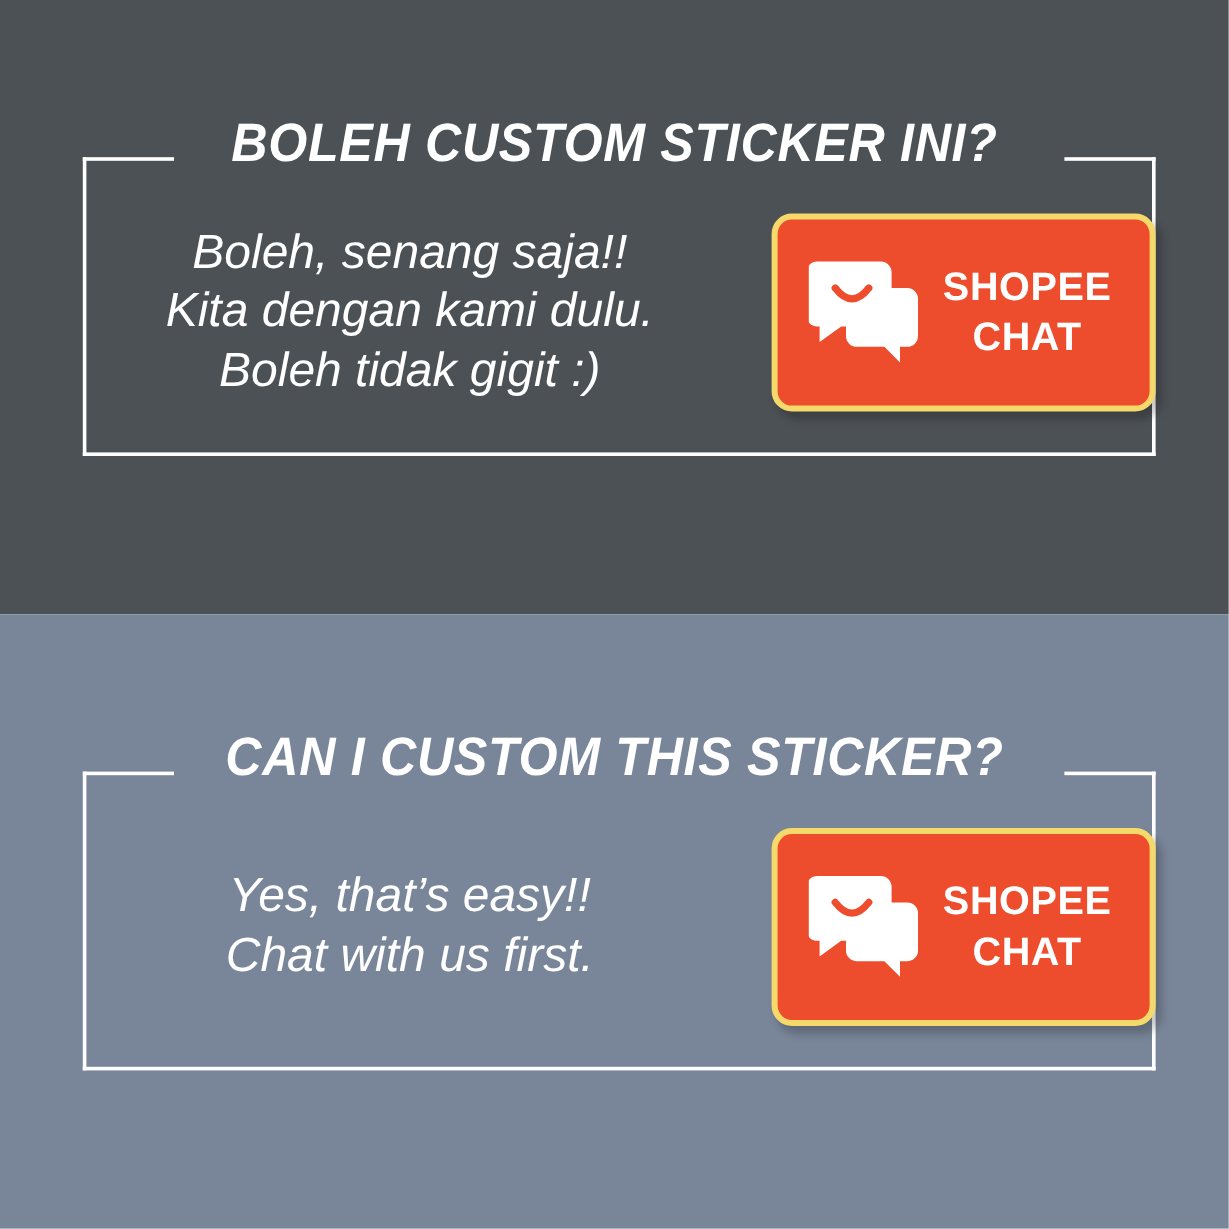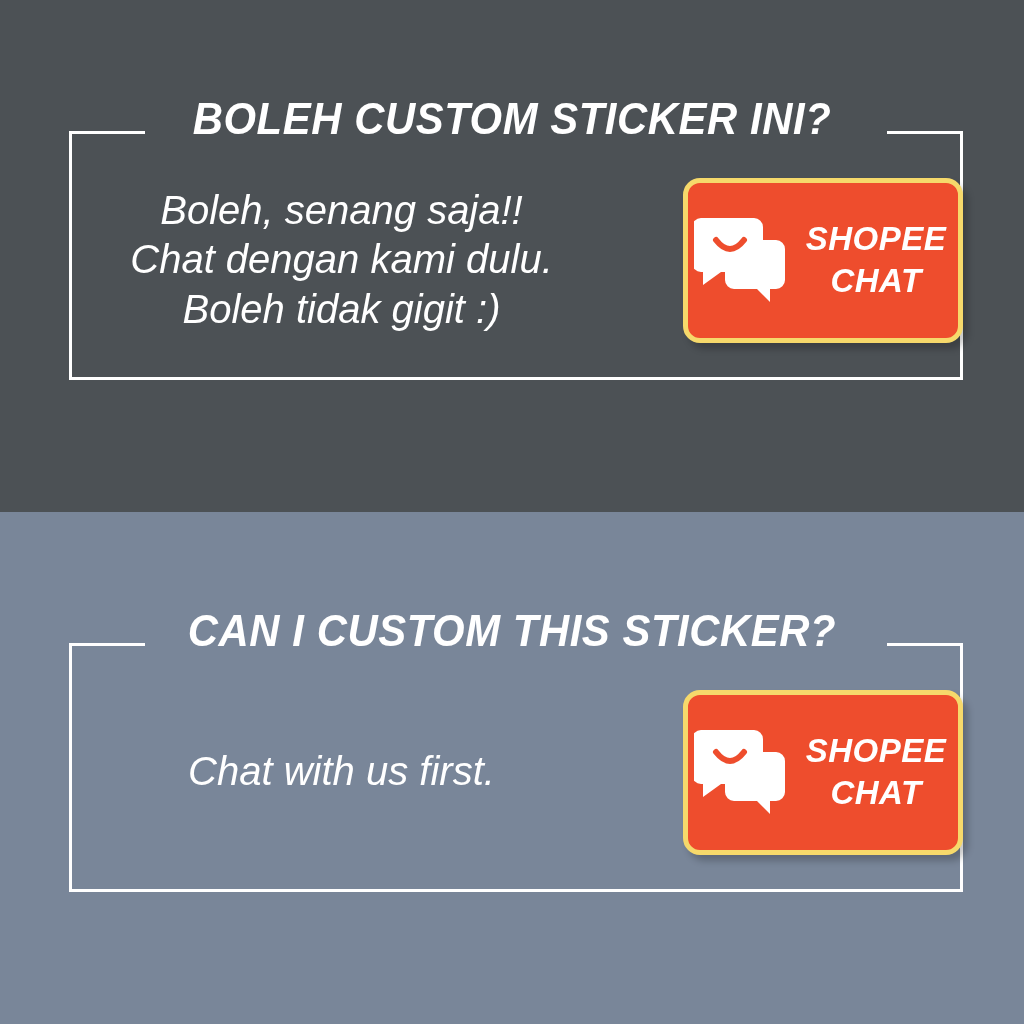--- a/index.html
+++ b/index.html
@@ -88,33 +88,32 @@
     font-weight: 400;
     font-size: 40px;
     line-height: 1.24;
     white-space: nowrap;
   }
   .body-text .line { display: block; }
 
   
   .chat-button {
     position: relative;
-    width: 280px;
+    width: 320px;
     height: 165px;
     box-sizing: border-box;
     border: 5px solid #f6d96b;
     border-radius: 17px;
     background: #ee4d2d;
     display: flex;
     align-items: center;
     justify-content: center;
     gap: 16px;
     padding: 0 12px 0 6px;
     box-shadow: 5px 6px 7px rgba(0,0,0,0.22);
-    font-style: italic;
   }
   .chat-icon {
     width: 96px;
     height: 92px;
     flex: 0 0 auto;
     display: block;
   }
   .chat-label {
     color: #ffffff;
     font-family: "Liberation Sans", sans-serif;
@@ -141,21 +140,21 @@
       <div class="frame-edge edge-right"></div>
       <div class="frame-edge edge-bottom"></div>
     </div>
 
     <div class="panel-title">BOLEH CUSTOM STICKER INI?</div>
 
     <div class="content-row">
 
       <div class="body-text">
         <span class="line">Boleh, senang saja!!</span>
-        <span class="line">Chat dengan kami dulu.</span>
+        <span class="line">Kita dengan kami dulu.</span>
         <span class="line">Boleh tidak gigit :)</span>
       </div>
 
       <div class="chat-button">
         <svg class="chat-icon" viewBox="0 0 96 92">
 
           <path d="M40 26 h42 a9 9 0 0 1 9 9 v31 a9 9 0 0 1 -9 9 h-6 v13 l-13 -13 h-23 a9 9 0 0 1 -9 -9 v-31 a9 9 0 0 1 9 -9 z" fill="#ffffff"></path>
 
           <path d="M12 4 h48 a9 9 0 0 1 9 9 v36 a9 9 0 0 1 -9 9 h-33 l-18 13 v-13 h-2 a9 9 0 0 1 -9 -9 v-36 a9 9 0 0 1 9 -9 z" fill="#ffffff"></path>
 
@@ -178,20 +177,21 @@
       <div class="frame-edge edge-left"></div>
       <div class="frame-edge edge-right"></div>
       <div class="frame-edge edge-bottom"></div>
     </div>
 
     <div class="panel-title">CAN I CUSTOM THIS STICKER?</div>
 
     <div class="content-row">
 
       <div class="body-text">
+        <span class="line">Yes, that’s easy!!</span>
         <span class="line">Chat with us first.</span>
       </div>
 
       <div class="chat-button">
         <svg class="chat-icon" viewBox="0 0 96 92">
           <path d="M40 26 h42 a9 9 0 0 1 9 9 v31 a9 9 0 0 1 -9 9 h-6 v13 l-13 -13 h-23 a9 9 0 0 1 -9 -9 v-31 a9 9 0 0 1 9 -9 z" fill="#ffffff"></path>
           <path d="M12 4 h48 a9 9 0 0 1 9 9 v36 a9 9 0 0 1 -9 9 h-33 l-18 13 v-13 h-2 a9 9 0 0 1 -9 -9 v-36 a9 9 0 0 1 9 -9 z" fill="#ffffff"></path>
           <path d="M22 26 q14 18 28 0" fill="none" stroke="#ee4d2d" stroke-width="6" stroke-linecap="round"></path>
         </svg>
         <div class="chat-label">

